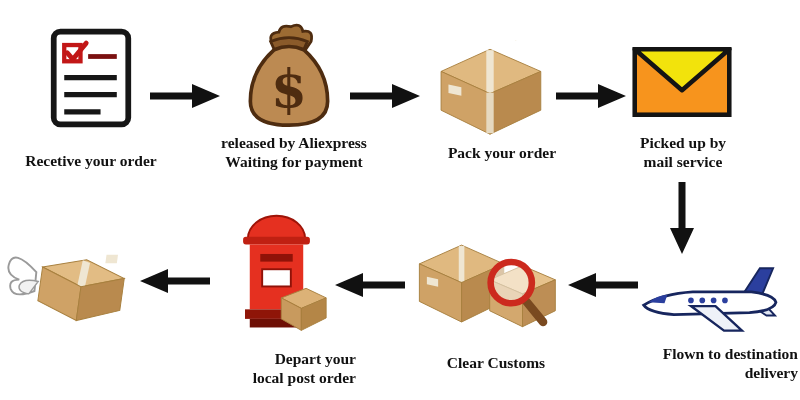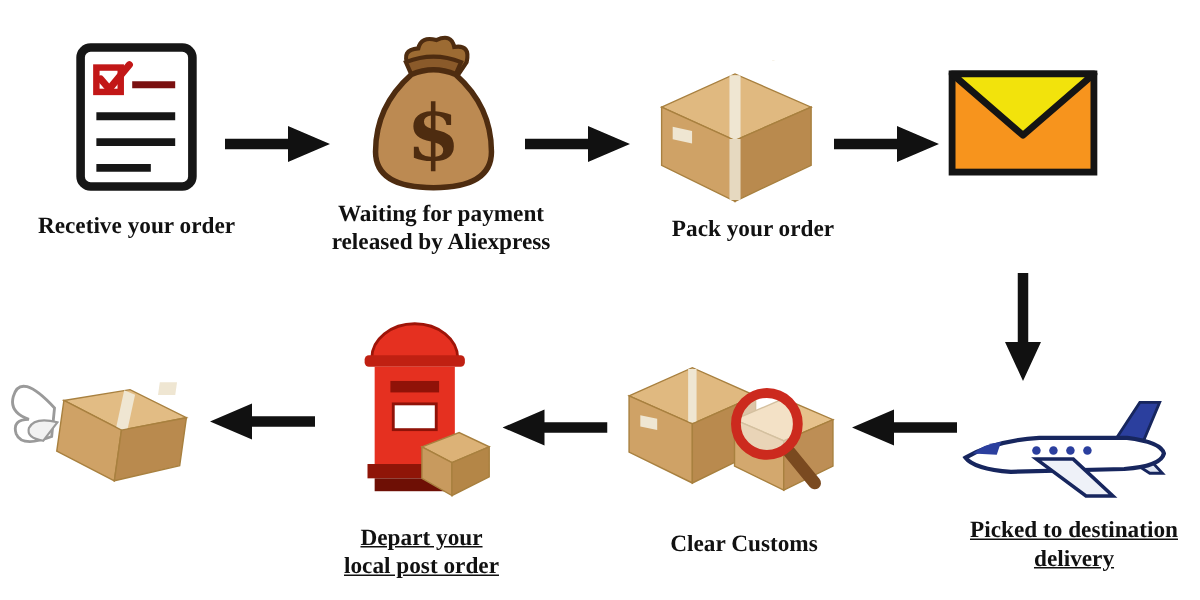--- a/index.html
+++ b/index.html
@@ -2,60 +2,60 @@
 <html><head>
 <meta charset="utf-8">
 <style>
   * { margin:0; padding:0; box-sizing:border-box; }
   html,body { background:#ffffff; }
   body { font-family:"Liberation Serif", serif; }
   .canvas { position:relative; width:800px; height:400px; background:#ffffff; overflow:hidden; }
   .icon  { position:absolute; }
   .arrow { position:absolute; }
   .label { position:absolute; font-weight:700; font-size:15.5px; color:#111111; line-height:1.22; text-align:center; }
-  .label.align-left { text-align:center;text-decoration:underline; }
+  .label.align-left { text-align:right; }
   .label span { display:block; white-space:nowrap; }
 </style>
 </head>
 <body>
 
 <div class="canvas">
 
   <div class="icon" style="left:48px; top:26px;">
     <svg width="86" height="104" viewBox="0 0 90 105">
       <rect x="6" y="4" width="78" height="97" rx="7" fill="#ffffff" stroke="#161616" stroke-width="6"></rect>
       <rect x="17" y="18" width="17" height="17" fill="#ffffff" stroke="#c21717" stroke-width="4.5"></rect>
       <path d="M20 26 l6 7 l14 -17" stroke="#c21717" stroke-width="5" fill="none" stroke-linecap="round"></path>
       <line x1="42" y1="30" x2="72" y2="30" stroke="#7a1010" stroke-width="5"></line>
       <line x1="17" y1="52" x2="72" y2="52" stroke="#161616" stroke-width="5.5"></line>
       <line x1="17" y1="70" x2="72" y2="70" stroke="#161616" stroke-width="5.5"></line>
       <line x1="17" y1="88" x2="55" y2="88" stroke="#161616" stroke-width="5.5"></line>
     </svg>
   </div>
-  <div class="label" style="left:8px; top:142px; width:166px;">
+  <div class="label" style="left:8px; top:152px; width:166px;">
     <span>Recetive your order</span>
   </div>
 
   <div class="arrow" style="left:150px; top:83px;">
     <svg width="70" height="26" viewBox="0 0 70 26">
         <polygon points="0,9.5 42,9.5 42,1 70,13 42,25 42,16.5 0,16.5" fill="#111111"></polygon>
       </svg>
   </div>
 
   <div class="icon" style="left:243px; top:22px;">
     <svg width="92" height="106" viewBox="0 0 100 115">
       <path d="M32 24 q-6 -12 7 -13 q2 -9 13 -6 q11 -5 13 5 q12 -2 9 11 l-6 9 l-30 0 z" fill="#9c6b33" stroke="#4e2c10" stroke-width="3"></path>
       <path d="M34 30 l-4 -9 q20 -8 40 0 l-4 9 q-16 -6 -32 0 z" fill="#8a5a2a" stroke="#4e2c10" stroke-width="3"></path>
       <path d="M34 30 q-26 23 -26 56 q0 26 42 26 q42 0 42 -26 q0 -33 -26 -56 q-16 -7 -32 0 z" fill="#bc8a52" stroke="#4e2c10" stroke-width="4"></path>
       <text x="50" y="92" font-size="56" font-weight="bold" fill="#4e2c10" text-anchor="middle" font-family="'DejaVu Serif', serif">$</text>
     </svg>
   </div>
   <div class="label" style="left:203px; top:134px; width:182px;">
+    <span>released by Aliexpress</span>
     <span>Waiting for payment</span>
-    <span>released by Aliexpress</span>
   </div>
 
   <div class="arrow" style="left:350px; top:83px;">
     <svg width="70" height="26" viewBox="0 0 70 26">
         <polygon points="0,9.5 42,9.5 42,1 70,13 42,25 42,16.5 0,16.5" fill="#111111"></polygon>
       </svg>
   </div>
 
   <div class="icon" style="left:430px; top:40px;">
     <svg width="120" height="97" viewBox="0 0 130 105">
@@ -77,20 +77,24 @@
         <polygon points="0,9.5 42,9.5 42,1 70,13 42,25 42,16.5 0,16.5" fill="#111111"></polygon>
       </svg>
   </div>
 
   <div class="icon" style="left:632px; top:46px;">
     <svg width="100" height="72" viewBox="0 0 110 78">
       <rect x="3" y="3" width="104" height="72" fill="#f7941d" stroke="#141414" stroke-width="5"></rect>
       <polygon points="3,3 55,48 107,3" fill="#f2e30c" stroke="#141414" stroke-width="5" stroke-linejoin="round"></polygon>
     </svg>
   </div>
+  <div class="label" style="left:622px; top:134px; width:122px;">
+    <span>Picked up by</span>
+    <span>mail service</span>
+  </div>
 
   <div class="arrow" style="left:669px; top:182px;">
     <svg width="26" height="72" viewBox="0 0 26 72">
         <polygon points="9.5,0 9.5,46 1,46 13,72 25,46 16.5,46 16.5,0" fill="#111111"></polygon>
       </svg>
   </div>
 
   <div class="icon" style="left:636px; top:256px;">
     <svg width="142" height="85" viewBox="0 0 150 90">
       <path d="M112 42 L131 13 L145 13 L132 44 Z" fill="#2b3f9e" stroke="#17265e" stroke-width="2"></path>
@@ -98,21 +102,21 @@
       <path d="M8 52 Q28 40 60 38 L122 38 Q146 41 148 49 Q146 58 120 60 L40 62 Q14 60 8 52 Z" fill="#ffffff" stroke="#17265e" stroke-width="3"></path>
       <path d="M13 49 q9 -7 20 -8 l-3 9 z" fill="#2b3f9e"></path>
       <circle cx="58" cy="47" r="3" fill="#2b3f9e"></circle>
       <circle cx="70" cy="47" r="3" fill="#2b3f9e"></circle>
       <circle cx="82" cy="47" r="3" fill="#2b3f9e"></circle>
       <circle cx="94" cy="47" r="3" fill="#2b3f9e"></circle>
       <path d="M58 53 L93 79 L112 79 L84 53 Z" fill="#eef1f8" stroke="#17265e" stroke-width="2.5"></path>
     </svg>
   </div>
   <div class="label align-left" style="left:634px; top:345px; width:164px;">
-    <span>Picked to destination</span>
+    <span>Flown to destination</span>
     <span>delivery</span>
   </div>
 
   <div class="arrow" style="left:568px; top:272px;">
     <svg width="70" height="26" viewBox="0 0 70 26">
         <polygon points="70,9.5 28,9.5 28,1 0,13 28,25 28,16.5 70,16.5" fill="#111111"></polygon>
       </svg>
   </div>
 
   <div class="icon" style="left:410px; top:228px;">

